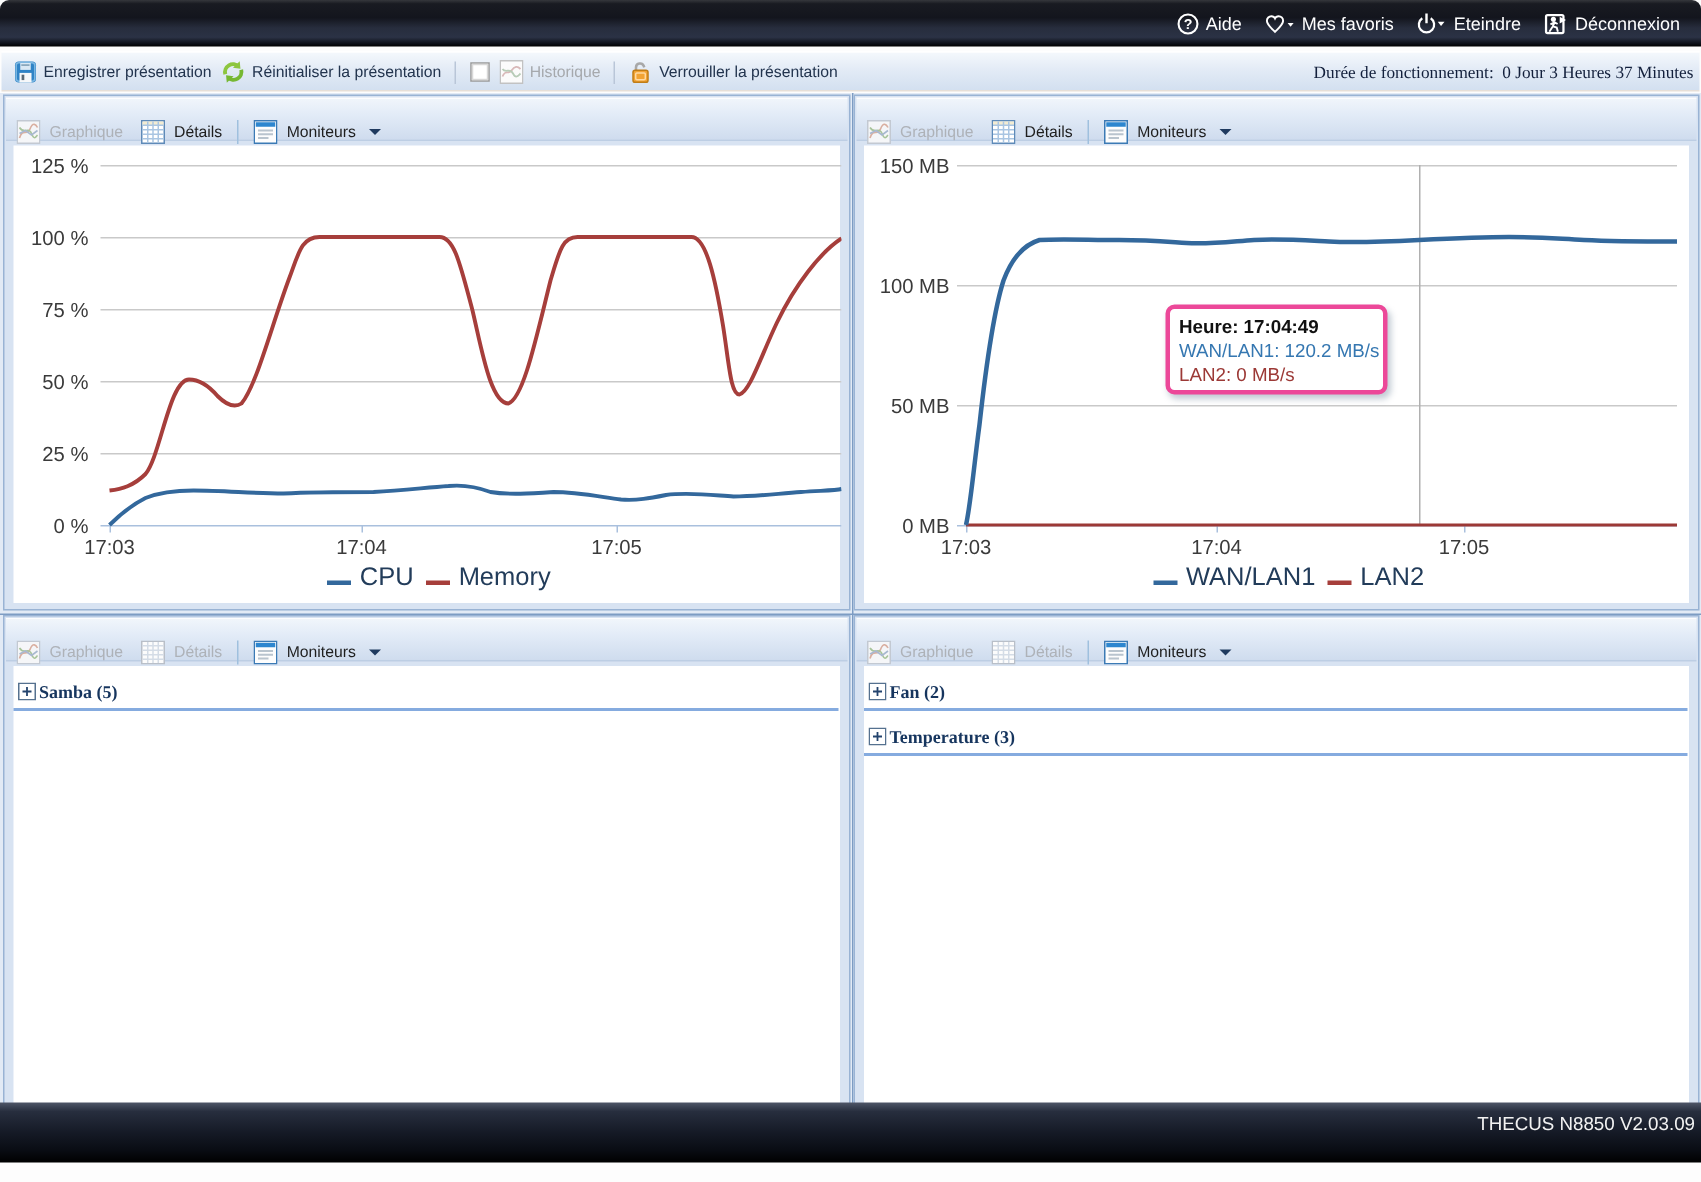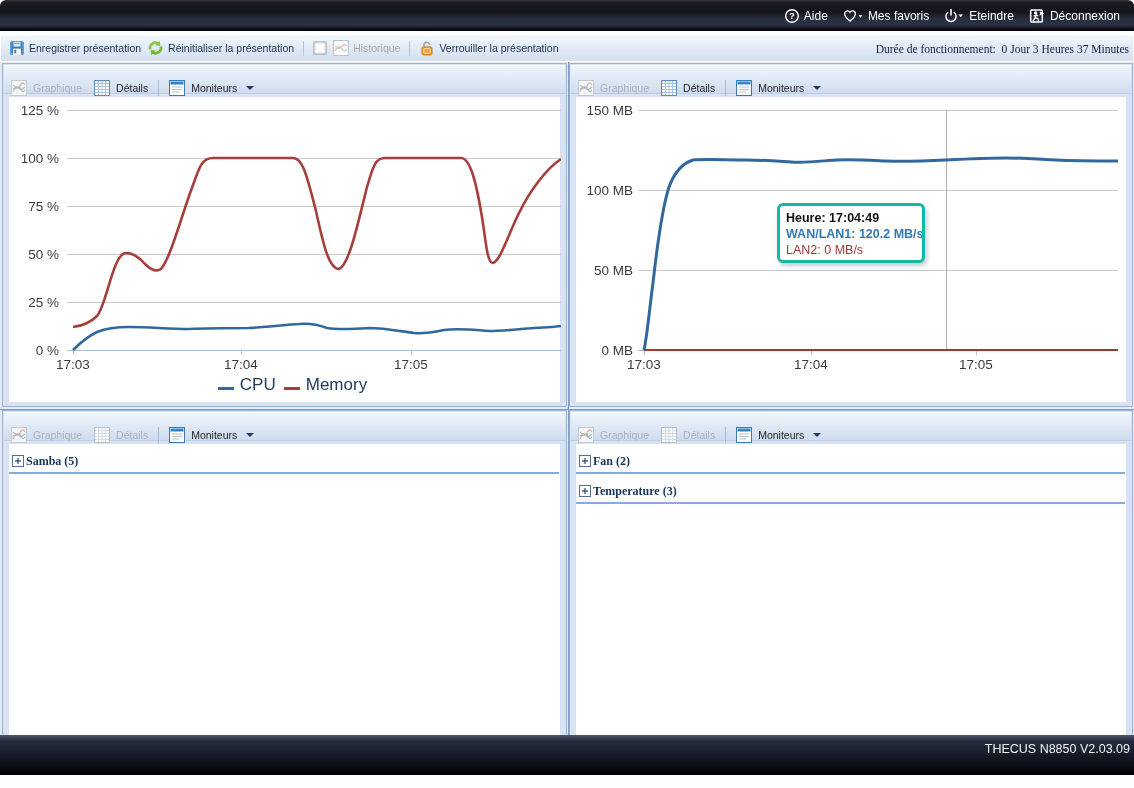--- a/index.html
+++ b/index.html
@@ -52,24 +52,24 @@
 #footer { position:absolute; bottom:13px; left:0; width:1134px; height:40px;
   background:linear-gradient(180deg,#4e5668 0%,#272e3e 15%,#151a26 50%,#090c13 80%,#000 100%);
   }
 #footer span { position:absolute; right:4px; top:7px; color:#f2f2f2; font-size:12.5px; }
 
 
 .legend { position:absolute; width:100%; left:8px; bottom:7px; display:flex; justify-content:center; gap:8px;
   font-size:17px; color:#223c5a; align-items:flex-end;margin-top:32px; }
 .legend .dash { display:inline-block; width:16px; height:3px; margin-right:6px; }
 .tooltip { position:absolute; left:201px; top:106px; width:148px; height:60px; background:#fff;
-  border:3px solid #14b8a6; border-radius:6px; box-shadow:2px 3px 4px rgba(120,140,160,.45);
+  border:3px solid #ec4899; border-radius:6px; box-shadow:2px 3px 4px rgba(120,140,160,.45);
   padding:4px 0 0 6px; font-size:12.5px; line-height:16px; white-space:nowrap; overflow:hidden; }
 .tooltip b { color:#111; }
-.tt-blue { color:#3577b1;font-weight:bold; }
+.tt-blue { color:#3577b1; }
 .tt-red { color:#9c3936; }
 </style>
 </head>
 <body>
 <div id="page">
 
   <div id="topbar">
     <div id="topicons">
       <span class="ticon">
         <svg width="16" height="16" viewBox="0 0 16 16">
@@ -253,20 +253,24 @@
             <text x="400" y="272" text-anchor="middle">17:05</text>
           </g>
           <line x1="68" y1="253" x2="542" y2="253" stroke="#9c3936" stroke-width="2"></line>
           <path d="M68,253 C71,240 73,216 77,186 C81,150 86,112 93,90 C99,74 107,66 117,63 C130,62 150,63 170,63 C190,63 200,64 215,65 C230,66 245,64 260,63 C275,62 290,63 310,64 C330,65 350,64 370,63 C390,62 410,61 430,61 C450,61 460,62 480,63 C500,64 520,64 542,64" fill="none" stroke="#33689c" stroke-width="3" stroke-linejoin="round"></path>
         </svg>
         <div class="tooltip">
           <b>Heure: 17:04:49</b><br>
           <span class="tt-blue">WAN/LAN1: 120.2 MB/s</span><br>
           <span class="tt-red">LAN2: 0 MB/s</span>
         </div>
+        <div class="legend">
+          <span><span class="dash" style="background:#33689c"></span>WAN/LAN1</span>
+          <span><span class="dash" style="background:#a63e3b"></span>LAN2</span>
+        </div>
       </div>
     </div>
 
     <div class="panel" style="left:2px; top:348px; width:565px; height:345px;">
       <div class="phead">
         <svg width="16" height="16" viewBox="0 0 16 16">
             <rect x="0.5" y="0.5" width="15" height="15" fill="#f5f6f8" stroke="#c3c9d2"></rect>
             <path d="M2 12 C4 5 7 11 9 6 S13 3 14 5" fill="none" stroke="#d9aFA0" stroke-width="1.1"></path>
             <path d="M2 5 C5 10 8 4 10 9 S13 11 14 10" fill="none" stroke="#a8c49a" stroke-width="1.1"></path>
             <path d="M2 9 L6 7 L10 10 L14 7" fill="none" stroke="#a8b8d0" stroke-width="1.1"></path>

